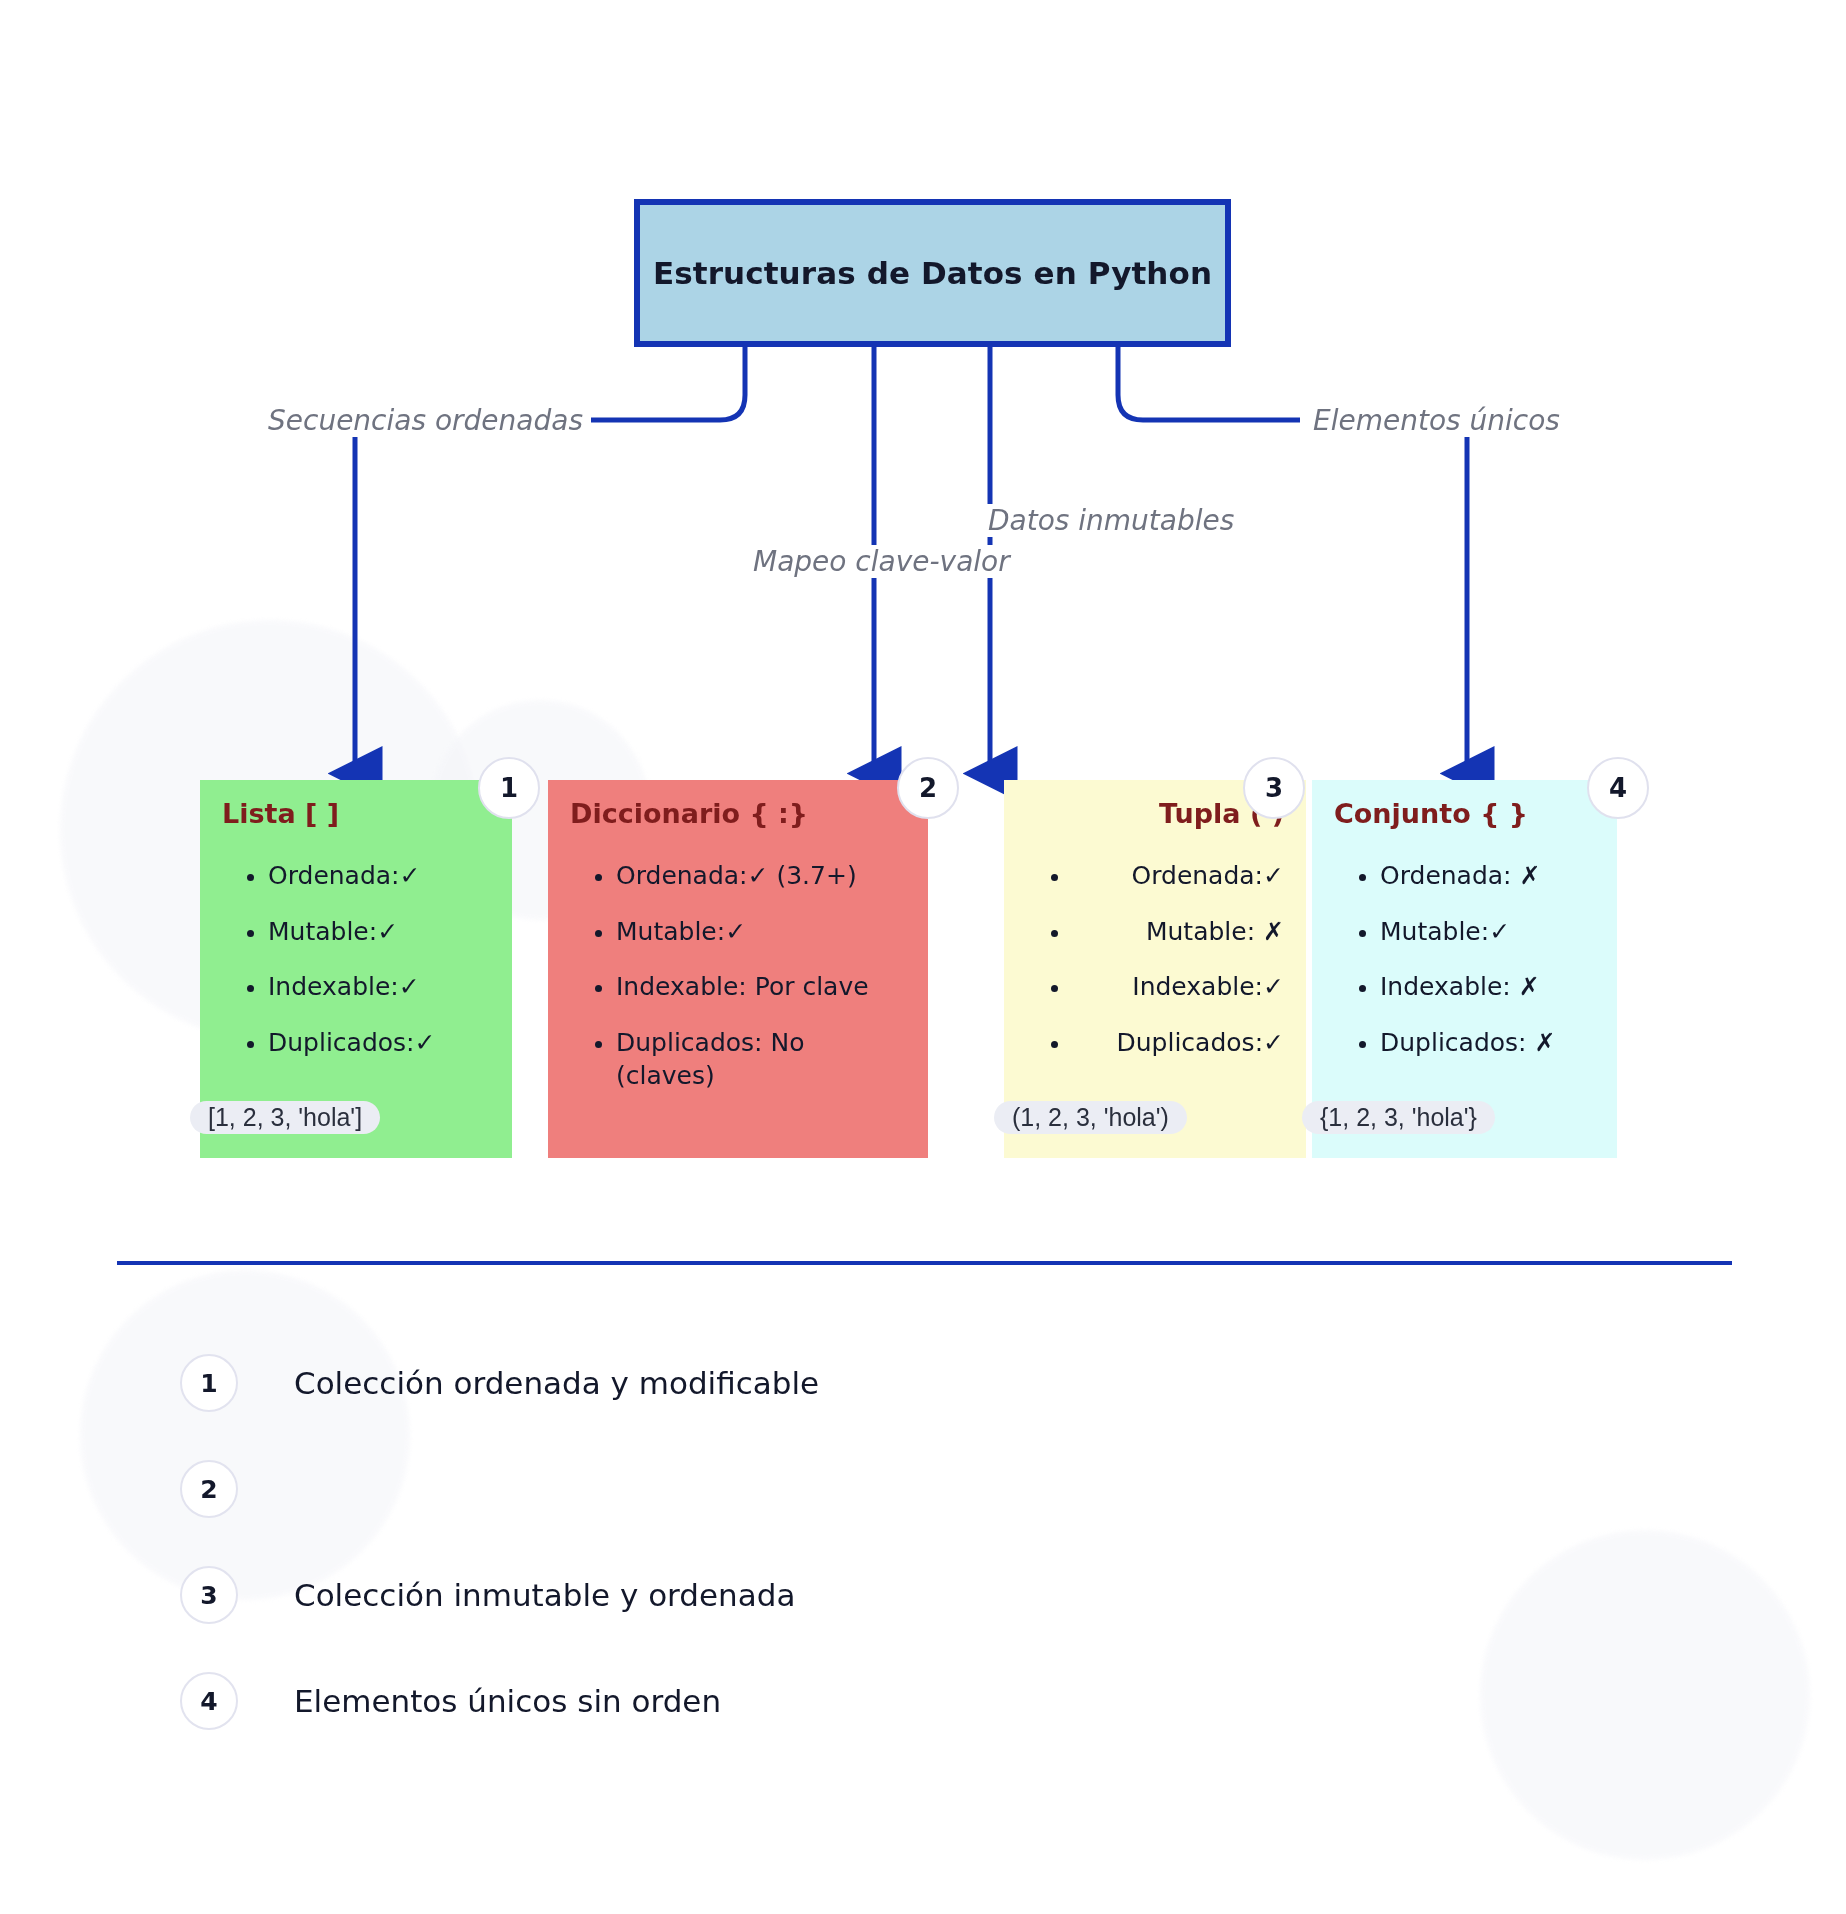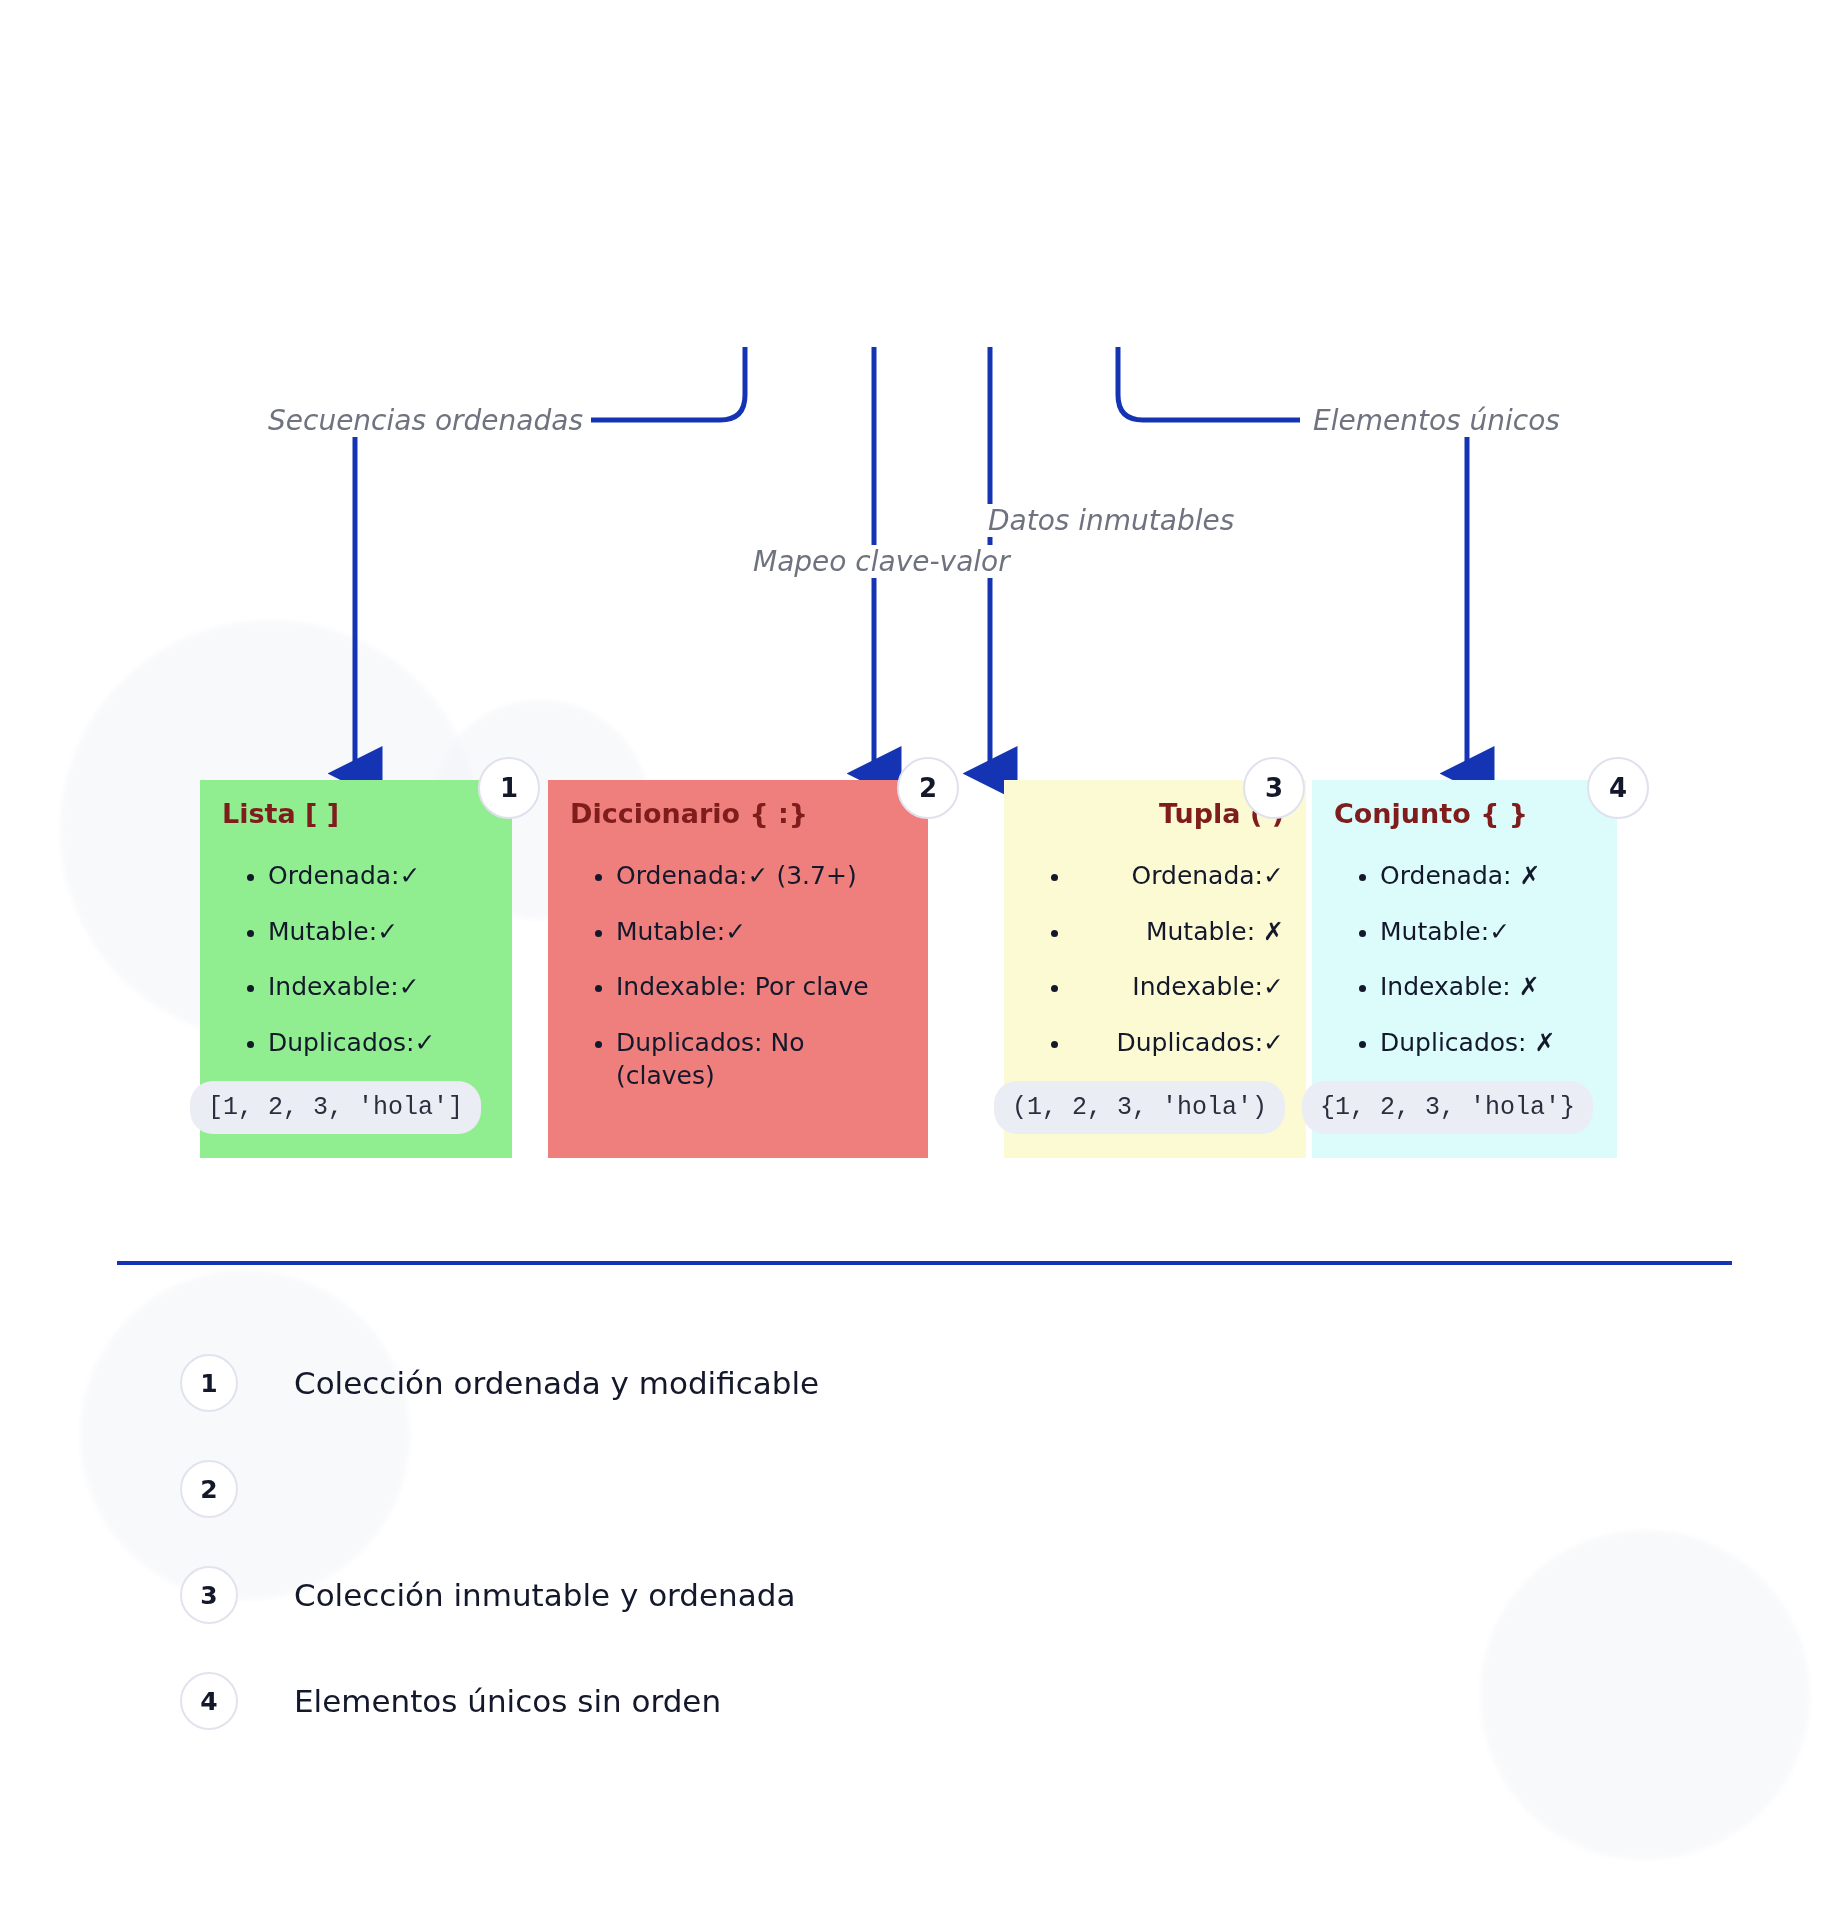--- a/index.html
+++ b/index.html
@@ -37,22 +37,22 @@
   .card{position:absolute;box-sizing:border-box;padding:18px 22px 0 22px;}
   .card .hd{font-size:27px;font-weight:bold;color:#7f1d1d;white-space:nowrap;}
   .card ul{margin:30px 0 0 0;padding:0 0 0 46px;list-style:disc;}
   .card ul li{
     font-size:25px;color:#13182b;line-height:1.34;margin-bottom:22px;
   }
   .card ul li::marker{font-size:24px;}
   .chip{
     position:absolute;left:-10px;bottom:24px;
     background:#ebedf4;border-radius:23px;
-    padding:12px 18px;box-sizing:border-box;
-    font-family:Liberation Mono, monospace;
+    padding:2px 18px;box-sizing:border-box;
+    font-family:Liberation Sans, sans-serif;
     font-size:25px;color:#2a2f3d;white-space:nowrap;
   }
 
   
   .badge{
     position:absolute;width:62px;height:62px;border-radius:50%;
     background:#ffffff;border:2px solid #e0e1ee;
     display:flex;align-items:center;justify-content:center;
     font-size:26px;font-weight:bold;color:#13182b;
     box-sizing:border-box;z-index:6;
@@ -96,20 +96,23 @@
 
       <path d="M874,347 L874,771" marker-end="url(#arw)"></path>
 
       <path d="M990,347 L990,510 M990,535 L990,771" marker-end="url(#arw)"></path>
 
       <path d="M1118,347 L1118,395 Q1118,420 1143,420 L1300,420"></path>
       <path d="M1467,420 L1467,771" marker-end="url(#arw)"></path>
     </g>
   </svg>
 
+  <div id="title-box">
+    <div class="t">Estructuras de Datos en Python</div>
+  </div>
 
   <div class="branch-label" style="left:260px;top:404px;">Secuencias ordenadas</div>
   <div class="branch-label" style="left:745px;top:545px;">Mapeo clave-valor</div>
   <div class="branch-label" style="left:980px;top:504px;">Datos inmutables</div>
   <div class="branch-label" style="left:1305px;top:404px;">Elementos únicos</div>
 
   <div class="card" style="left:200px;top:780px;width:312px;height:378px;background:#90ee90;">
     <div class="hd">Lista [ ]</div>
     <ul>
       <li>Ordenada:✓</li>

